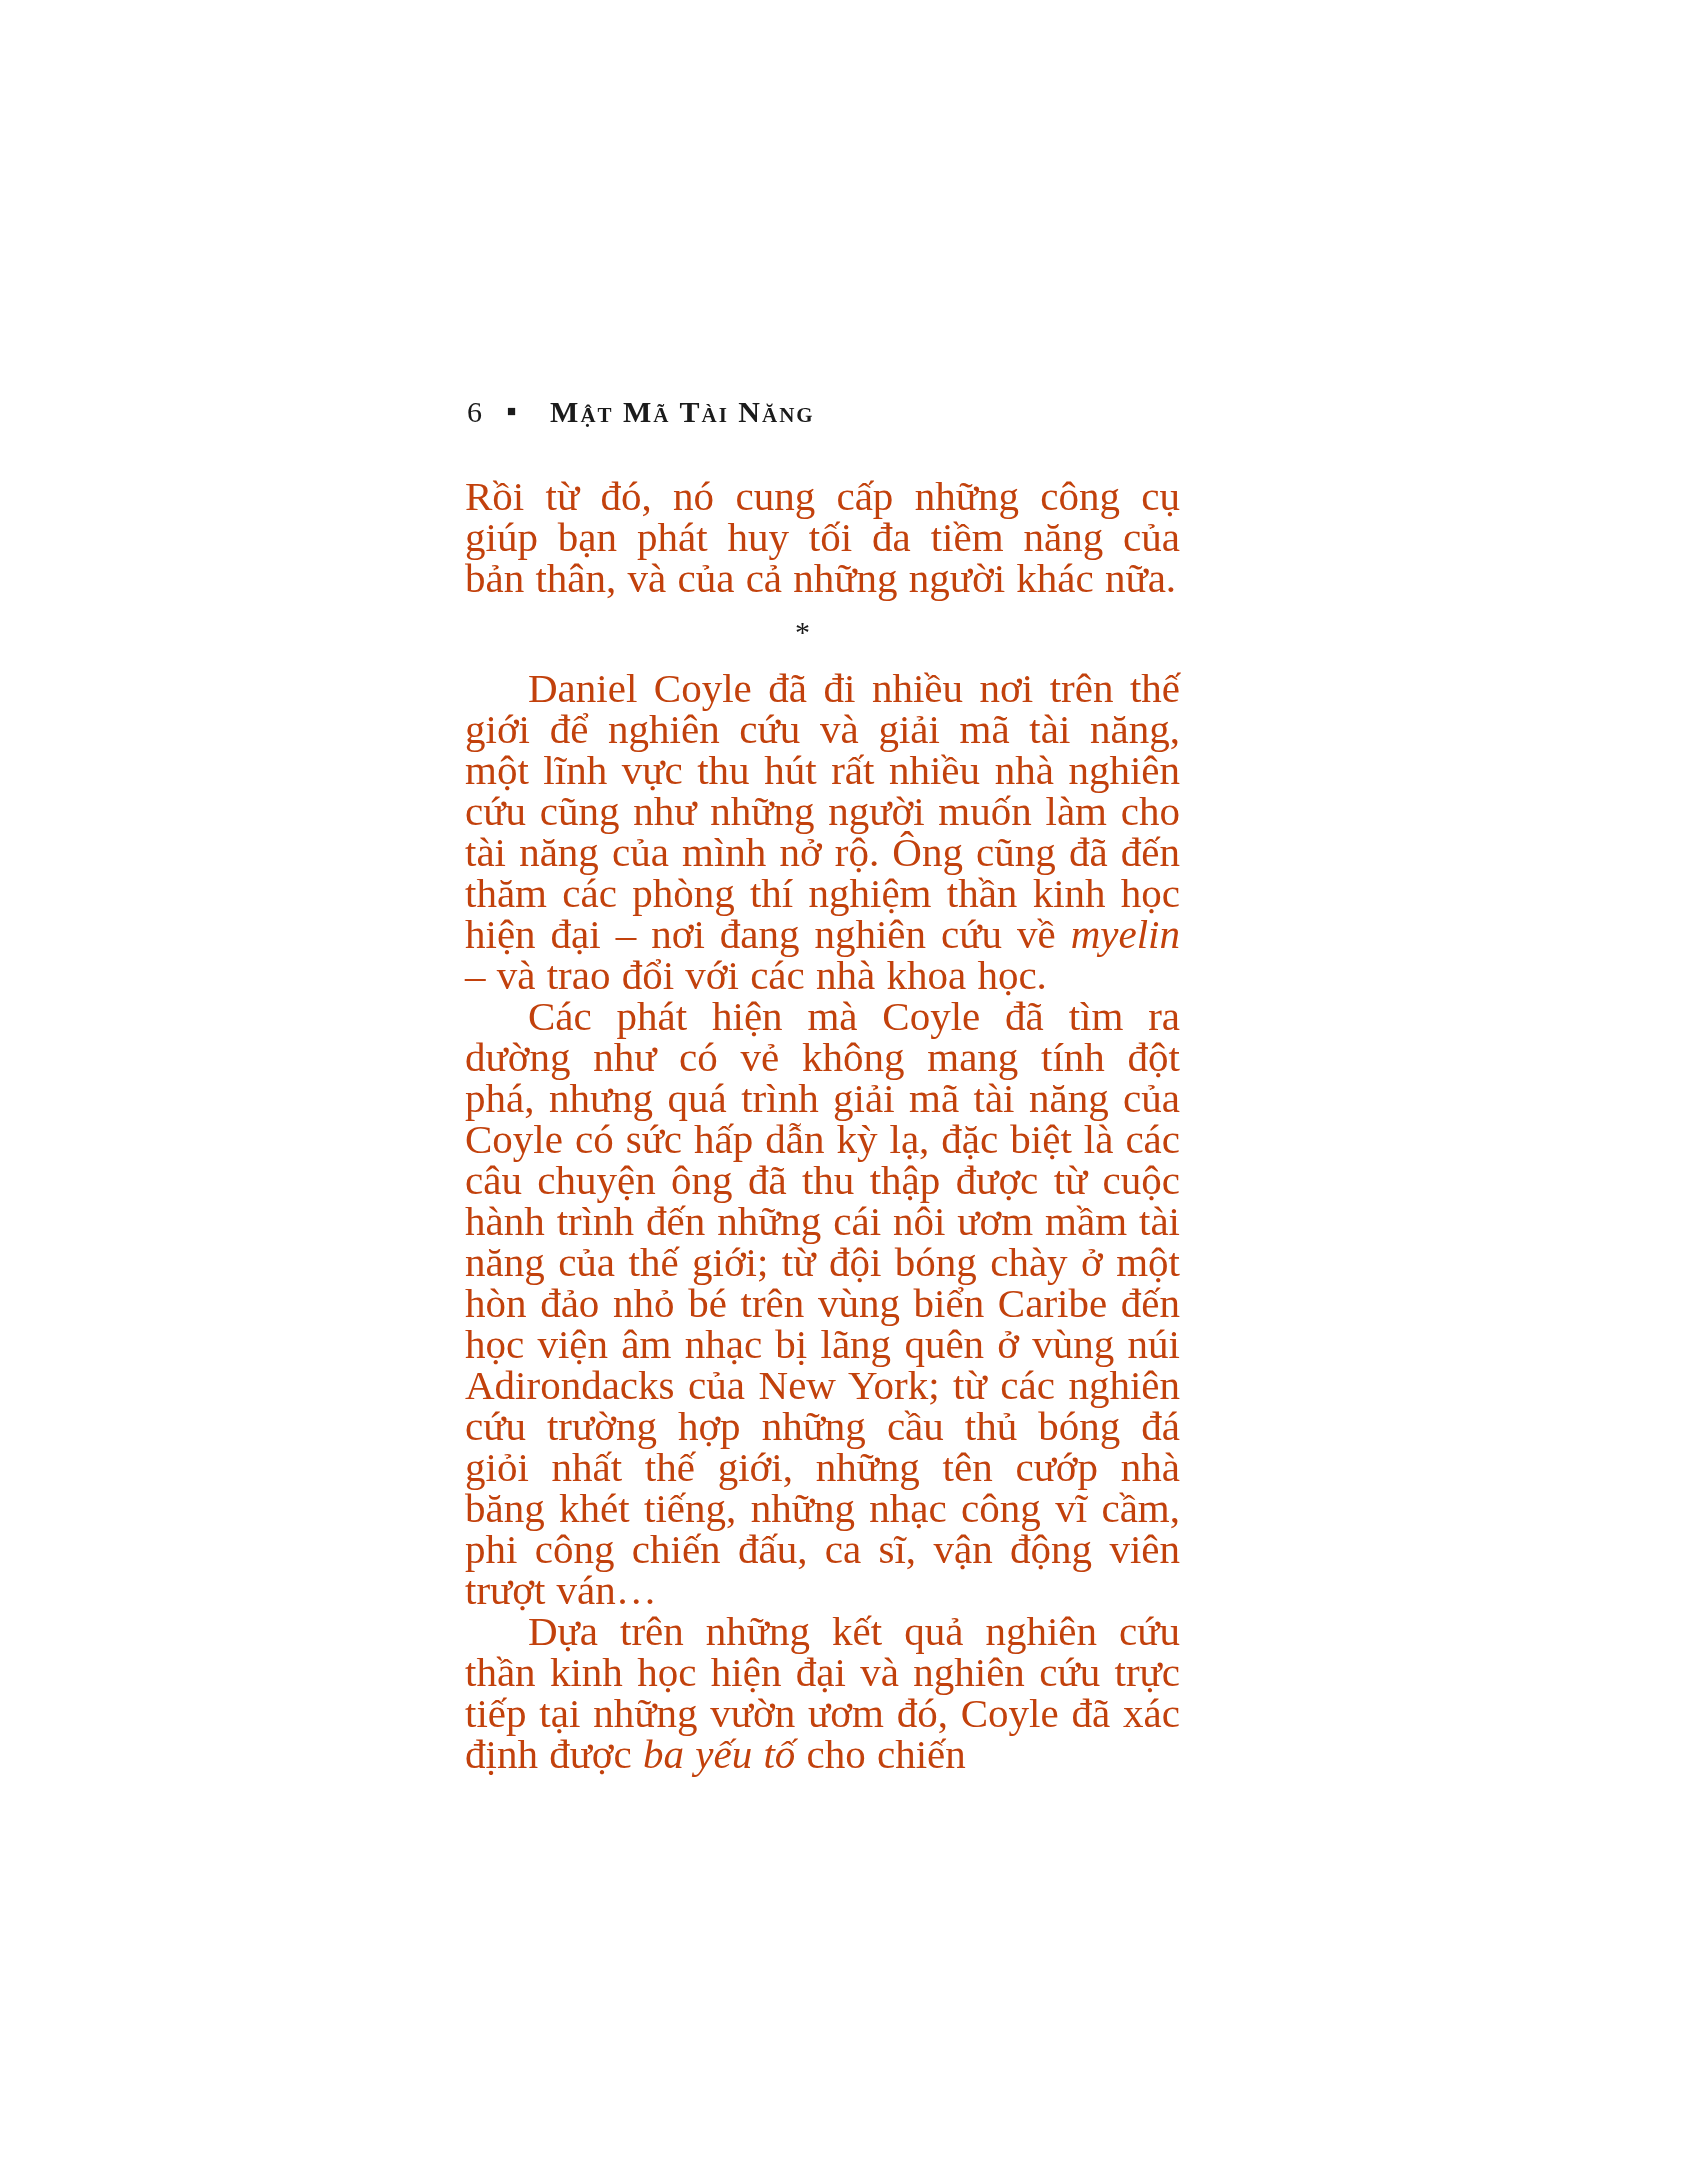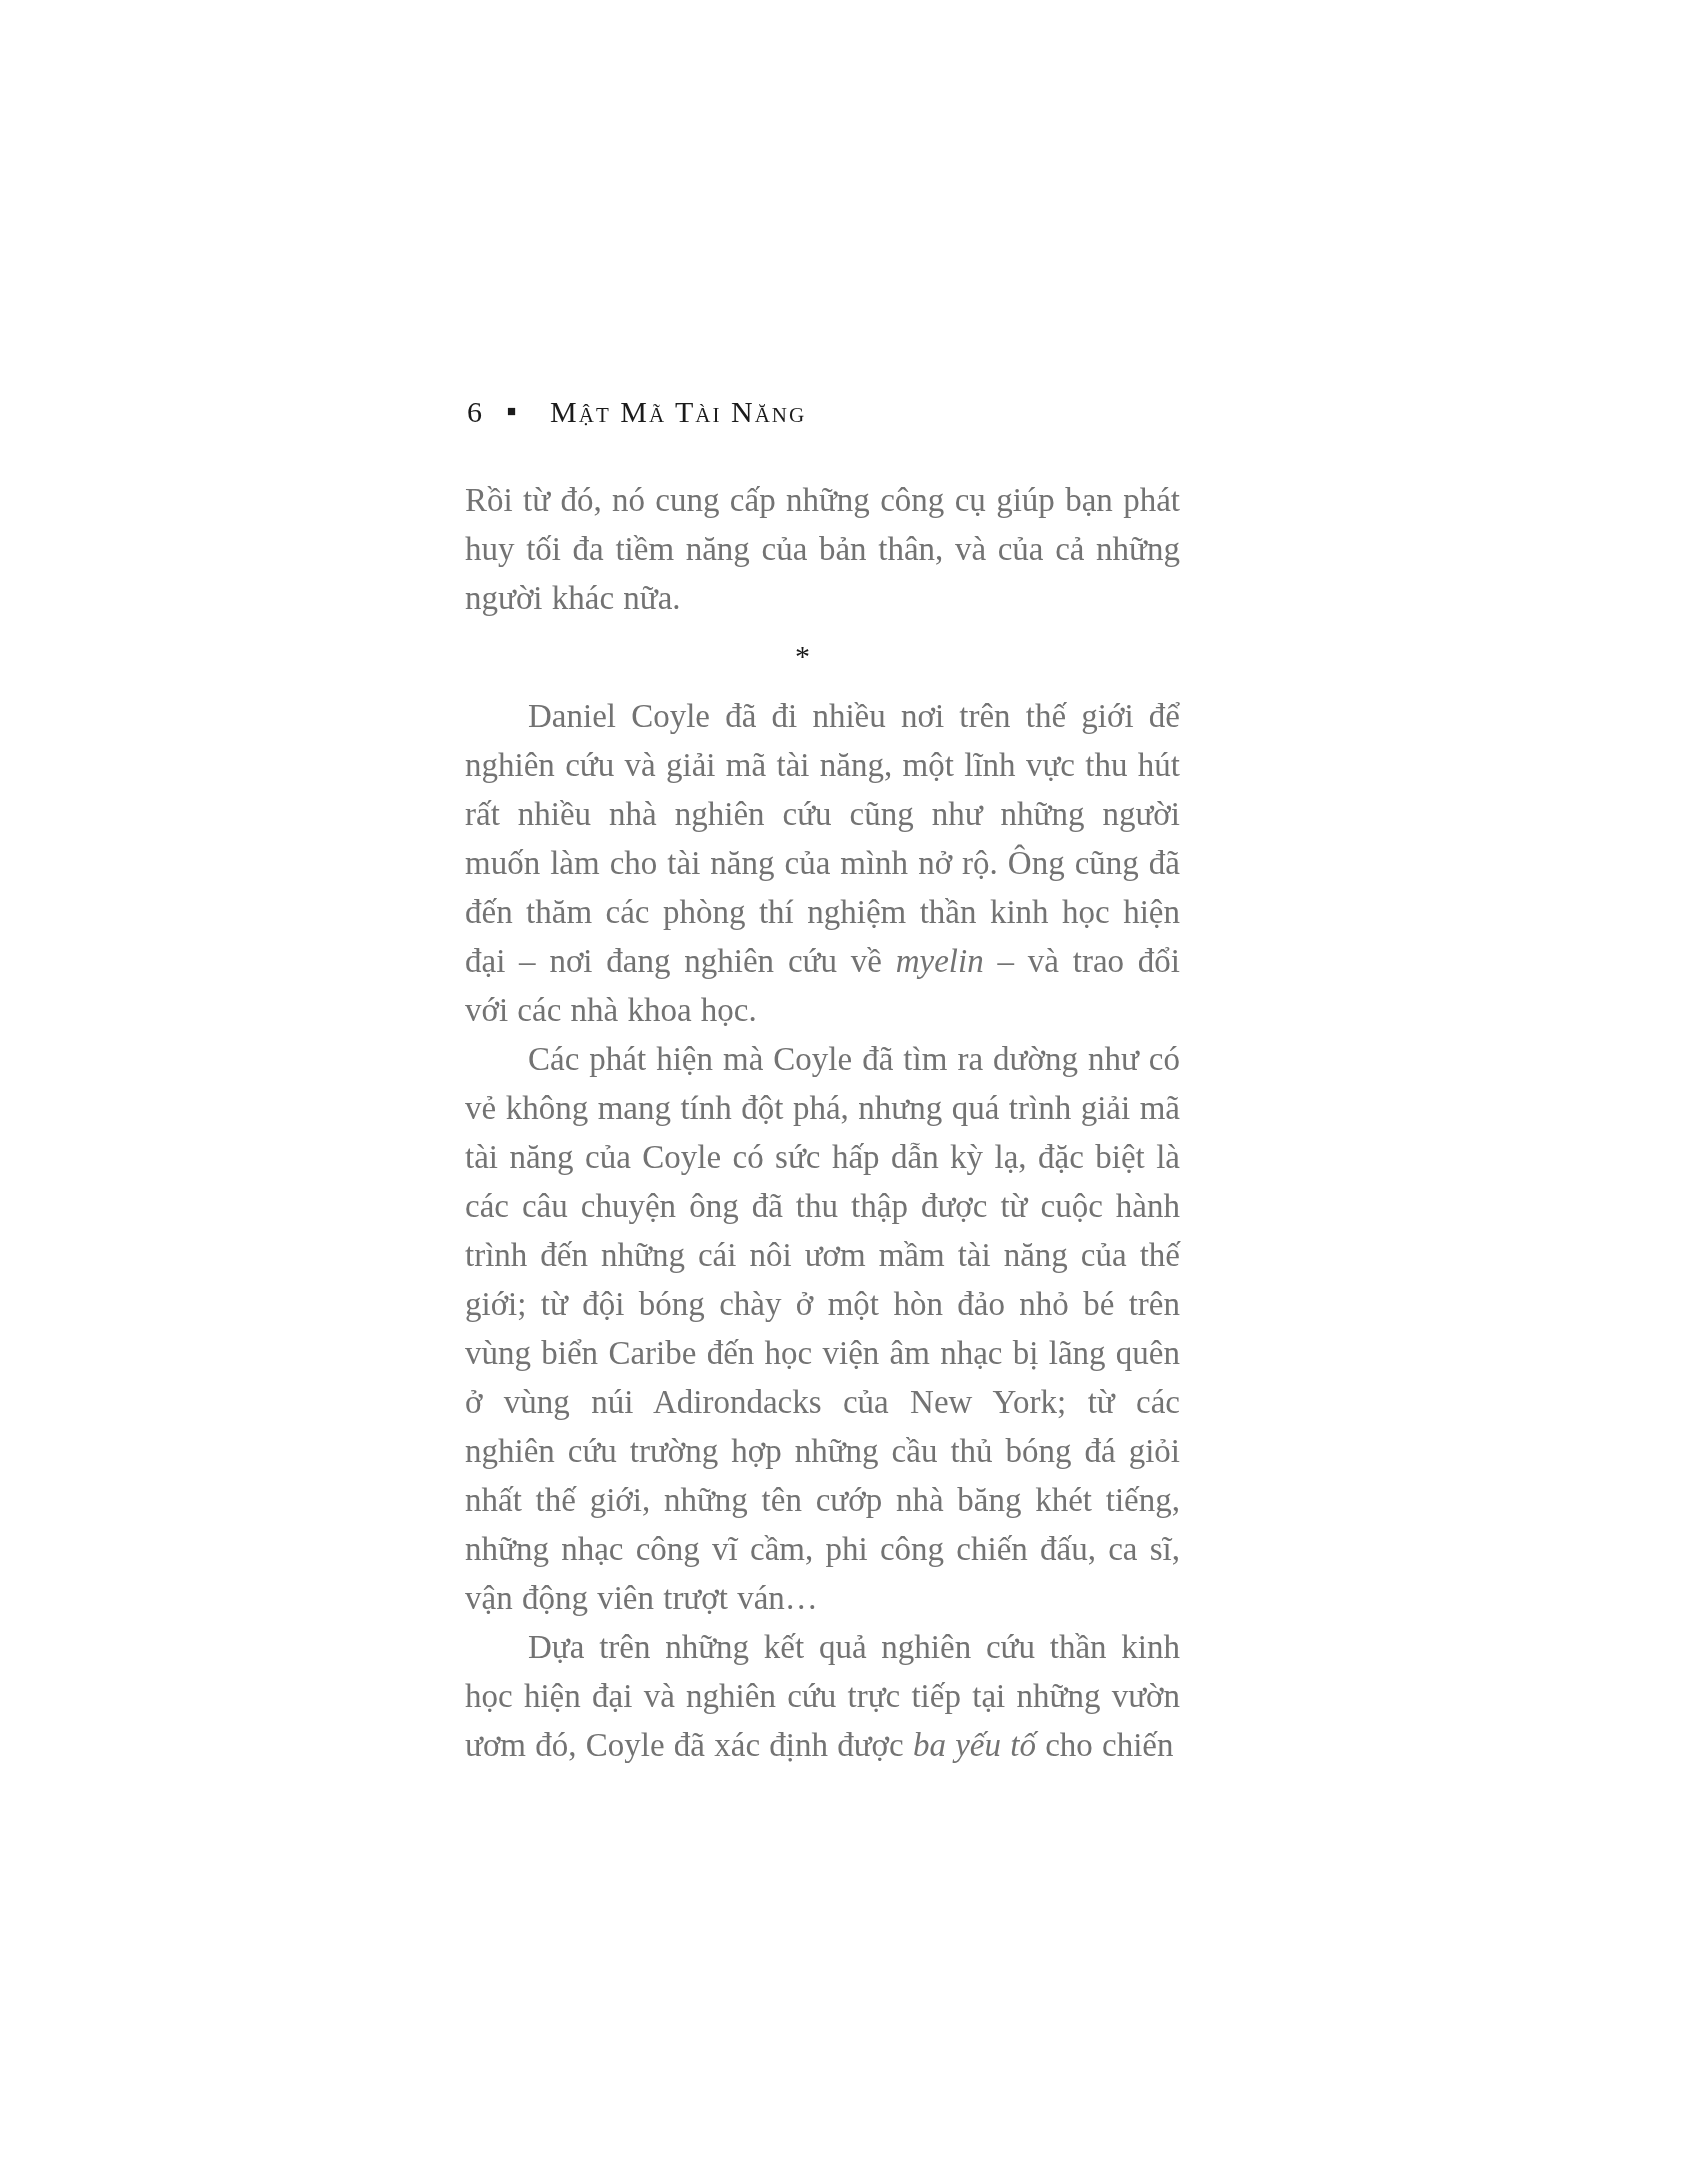--- a/index.html
+++ b/index.html
@@ -36,30 +36,30 @@
   }
   .header-bullet {
     font-size: 15px;
     margin: 0 34px 0 24px;
     position: relative;
     top: -1px;
   }
   .book-title {
     font-variant: small-caps;
     letter-spacing: 2px;
-    font-weight: 400;
+    font-weight: 700;
   }
   .page-body p.para {
     margin: 0;
-    font-size: 33px;
-    line-height: 49px;
+    font-size: 41px;
+    line-height: 41px;
     text-align: justify;
     text-justify: inter-word;
     word-spacing: 1px;
-    color: #737373;
+    color: #c2410c;
   }
   .page-body p.para.indent {
     text-indent: 63px;
   }
   .divider {
     text-align: center;
     font-size: 30px;
     line-height: 49px;
     margin: 8px 40px 12px 0;
     color: #1b1b1b;

